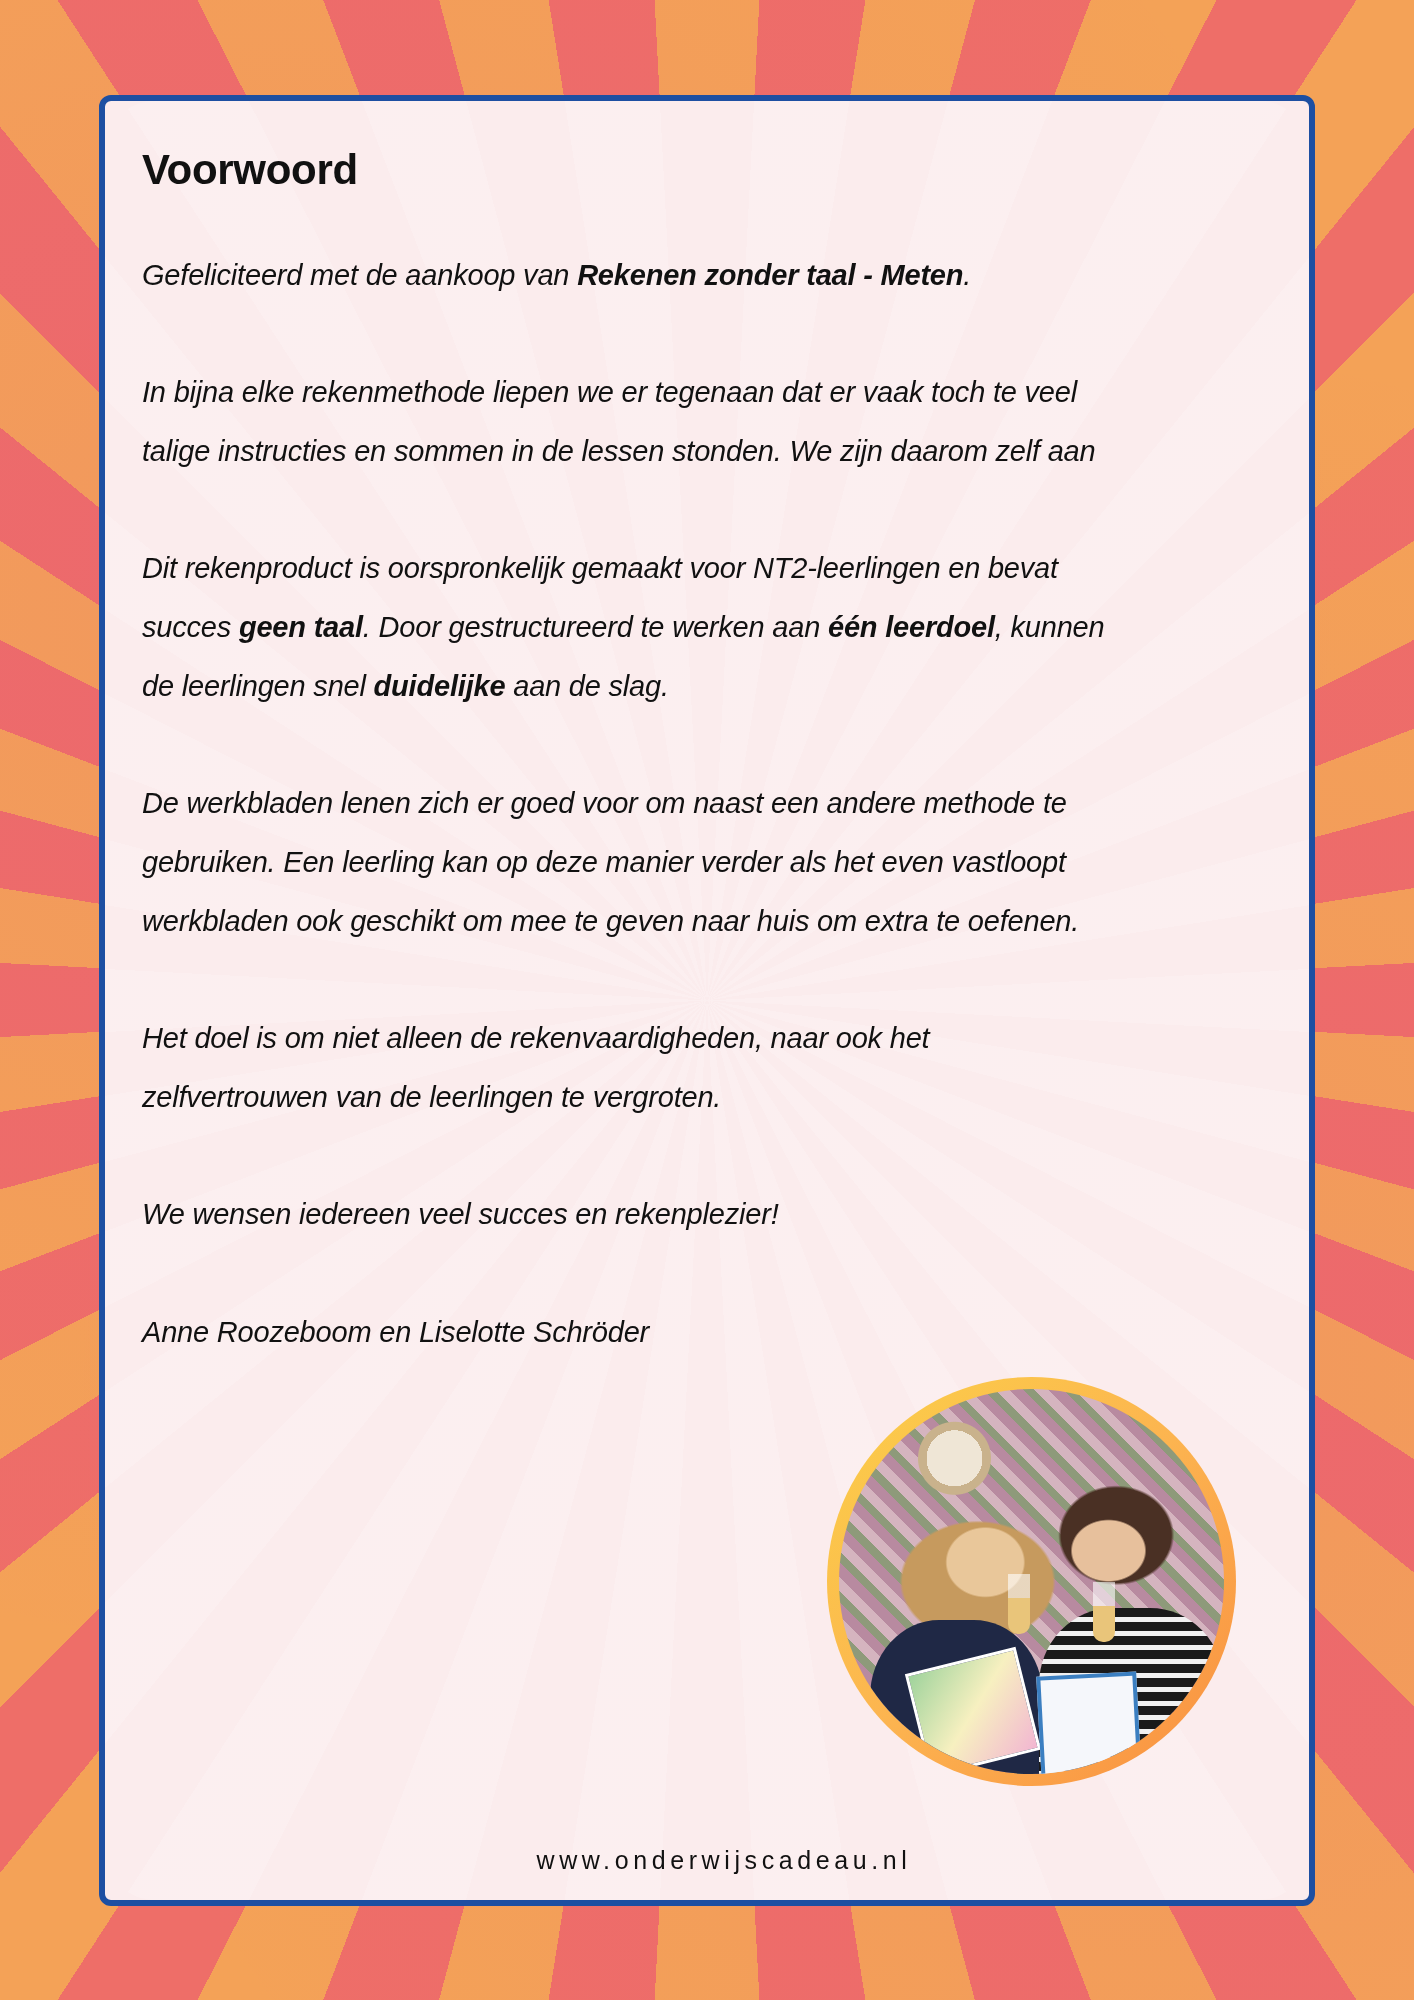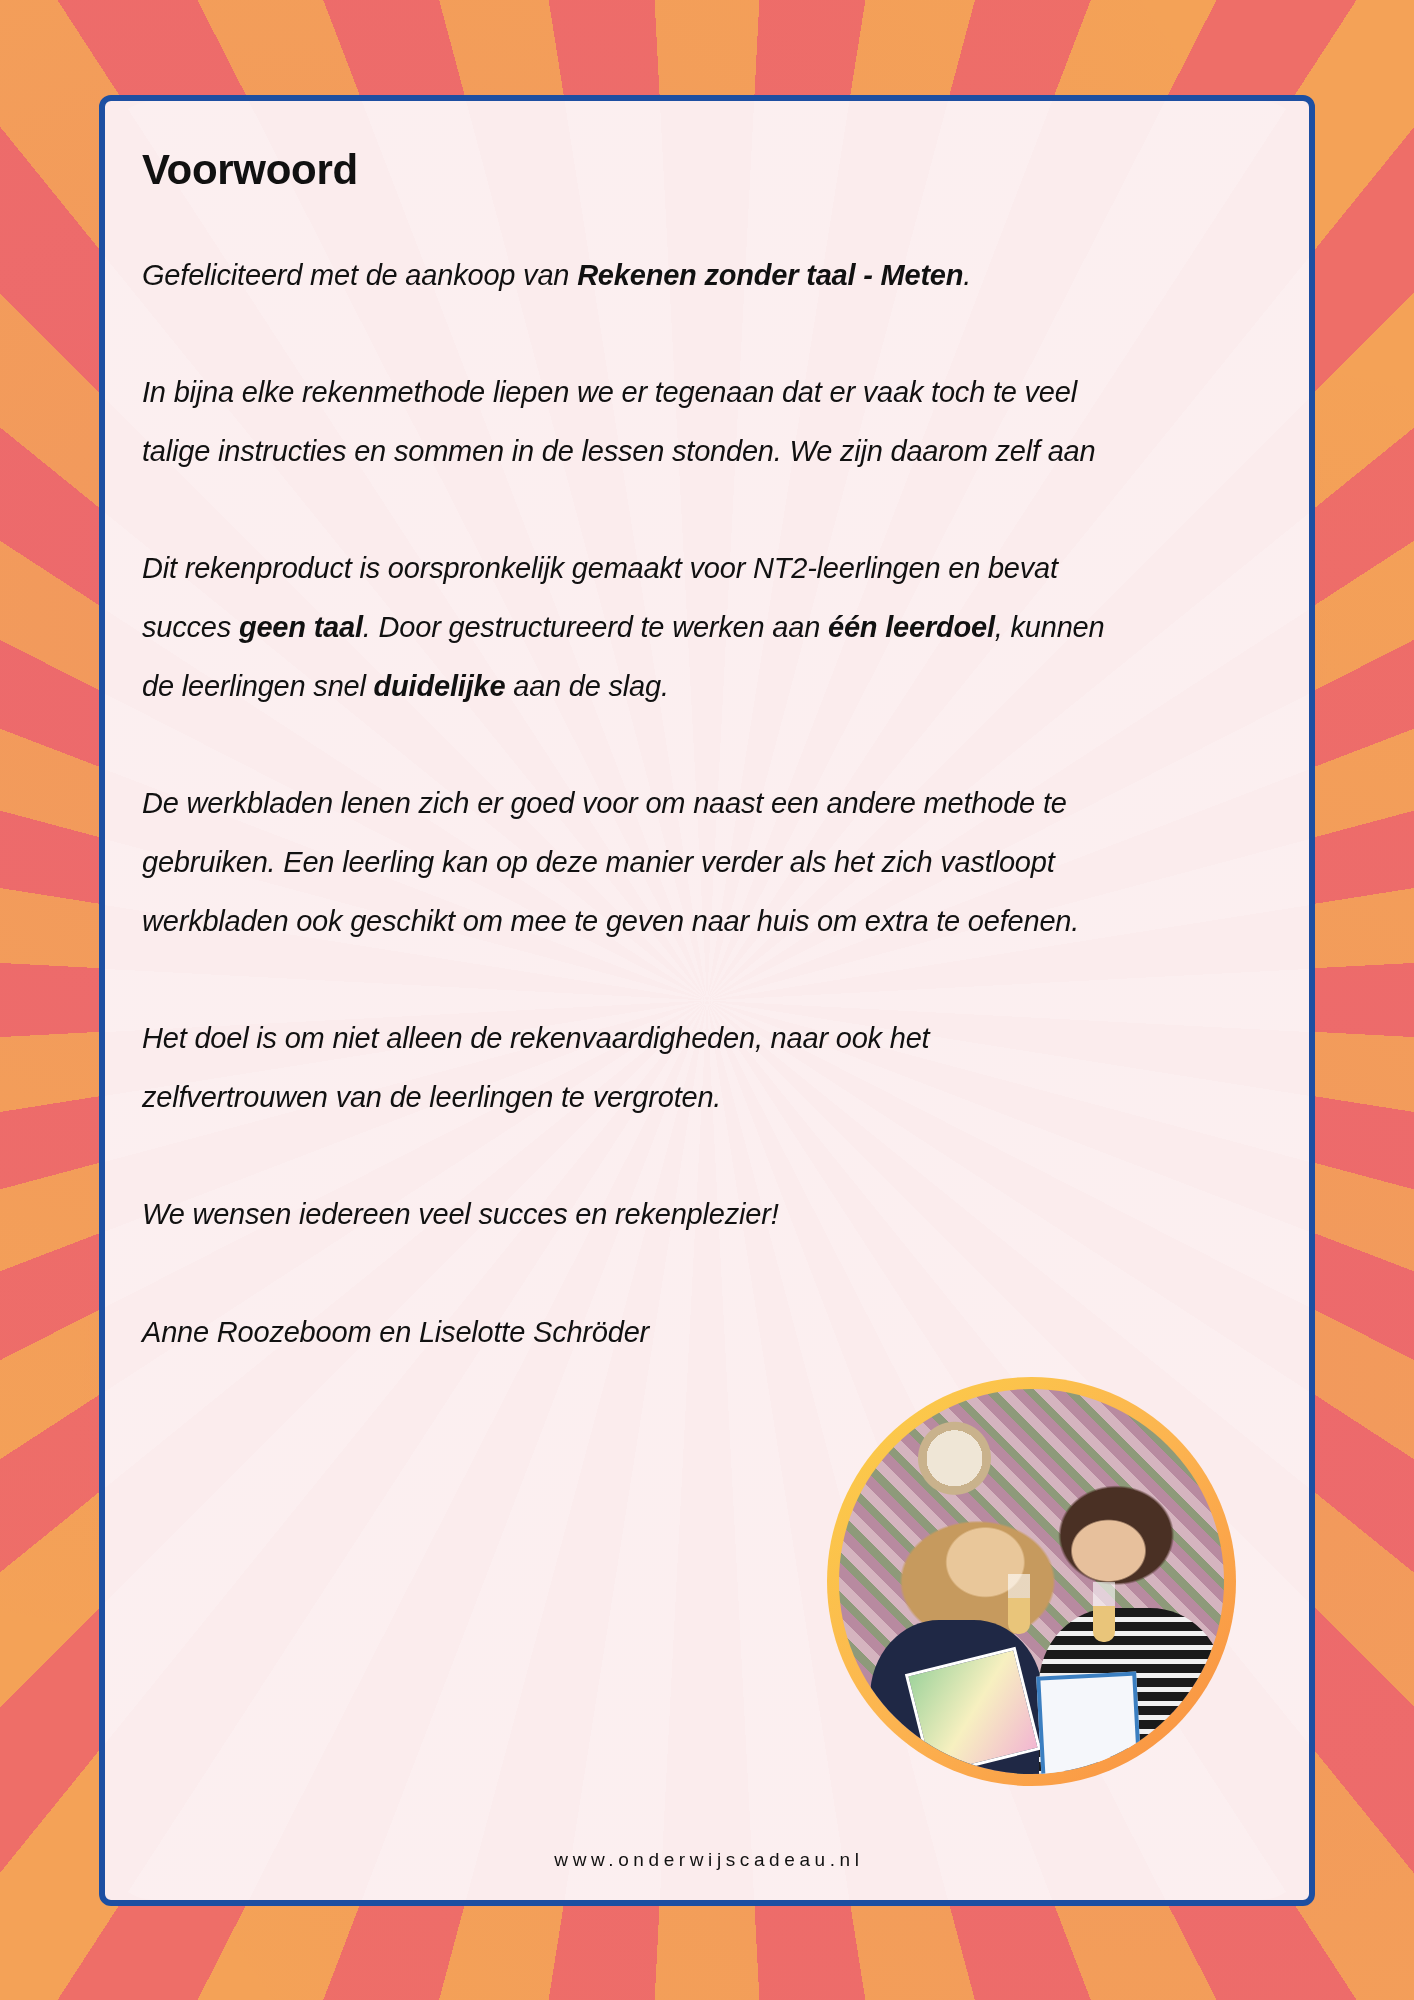--- a/index.html
+++ b/index.html
@@ -147,25 +147,25 @@
   }
   .photo-glass {
     position: absolute;
     width: 22px;
     height: 60px;
     border-radius: 0 0 10px 10px;
     background: linear-gradient(180deg, rgba(255,255,255,0.6) 0 40%, #e9c57a 40%);
   }
   .url {
     position: absolute;
-    left: 2px;
+    left: 17px;
     width: 1204px;
     top: 1743px;
     text-align: center;
-    font-size: 19px;
+    font-size: 25px;
     letter-spacing: 4.6px;
     line-height: 32px;
     color: #111111;
   }
 </style>
 </head>
 <body>
 
 <div class="bg-noise"></div>
 
@@ -180,21 +180,21 @@
       <p class="line">In bijna elke rekenmethode liepen we er tegenaan dat er vaak toch te veel</p>
       <p class="line">talige instructies en sommen in de lessen stonden. We zijn daarom zelf aan</p>
       <div class="gap"></div>
 
       <p class="line">Dit rekenproduct is oorspronkelijk gemaakt voor NT2-leerlingen en bevat</p>
       <p class="line"><span>succes </span><b>geen taal</b><span>. Door gestructureerd te werken aan </span><b>één leerdoel</b><span>, kunnen</span></p>
       <p class="line"><span>de leerlingen snel </span><b>duidelijke</b><span> aan de slag.</span></p>
       <div class="gap"></div>
 
       <p class="line">De werkbladen lenen zich er goed voor om naast een andere methode te</p>
-      <p class="line">gebruiken. Een leerling kan op deze manier verder als het zich vastloopt</p>
+      <p class="line">gebruiken. Een leerling kan op deze manier verder als het even vastloopt</p>
       <p class="line">werkbladen ook geschikt om mee te geven naar huis om extra te oefenen.</p>
       <div class="gap"></div>
 
       <p class="line">Het doel is om niet alleen de rekenvaardigheden, naar ook het</p>
       <p class="line">zelfvertrouwen van de leerlingen te vergroten.</p>
       <div class="gap"></div>
 
       <p class="line">We wensen iedereen veel succes en rekenplezier!</p>
       <div class="gap"></div>
 

